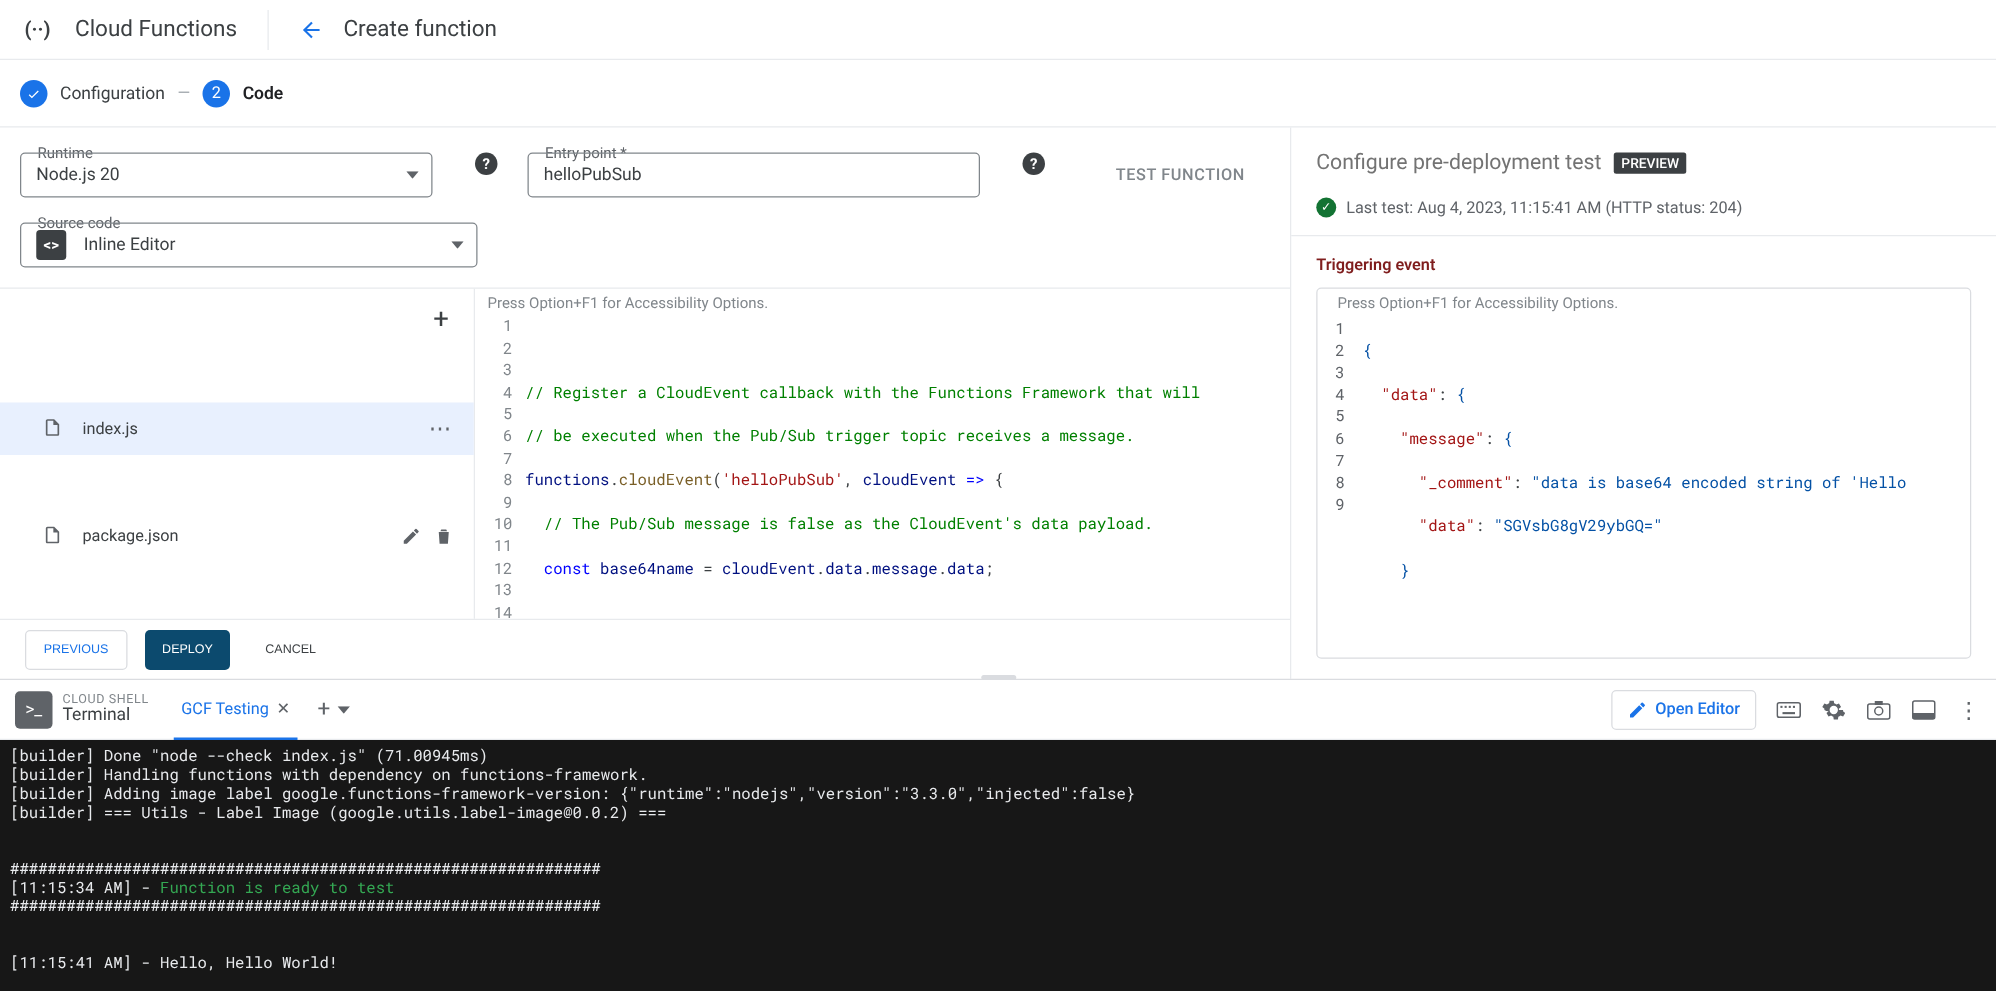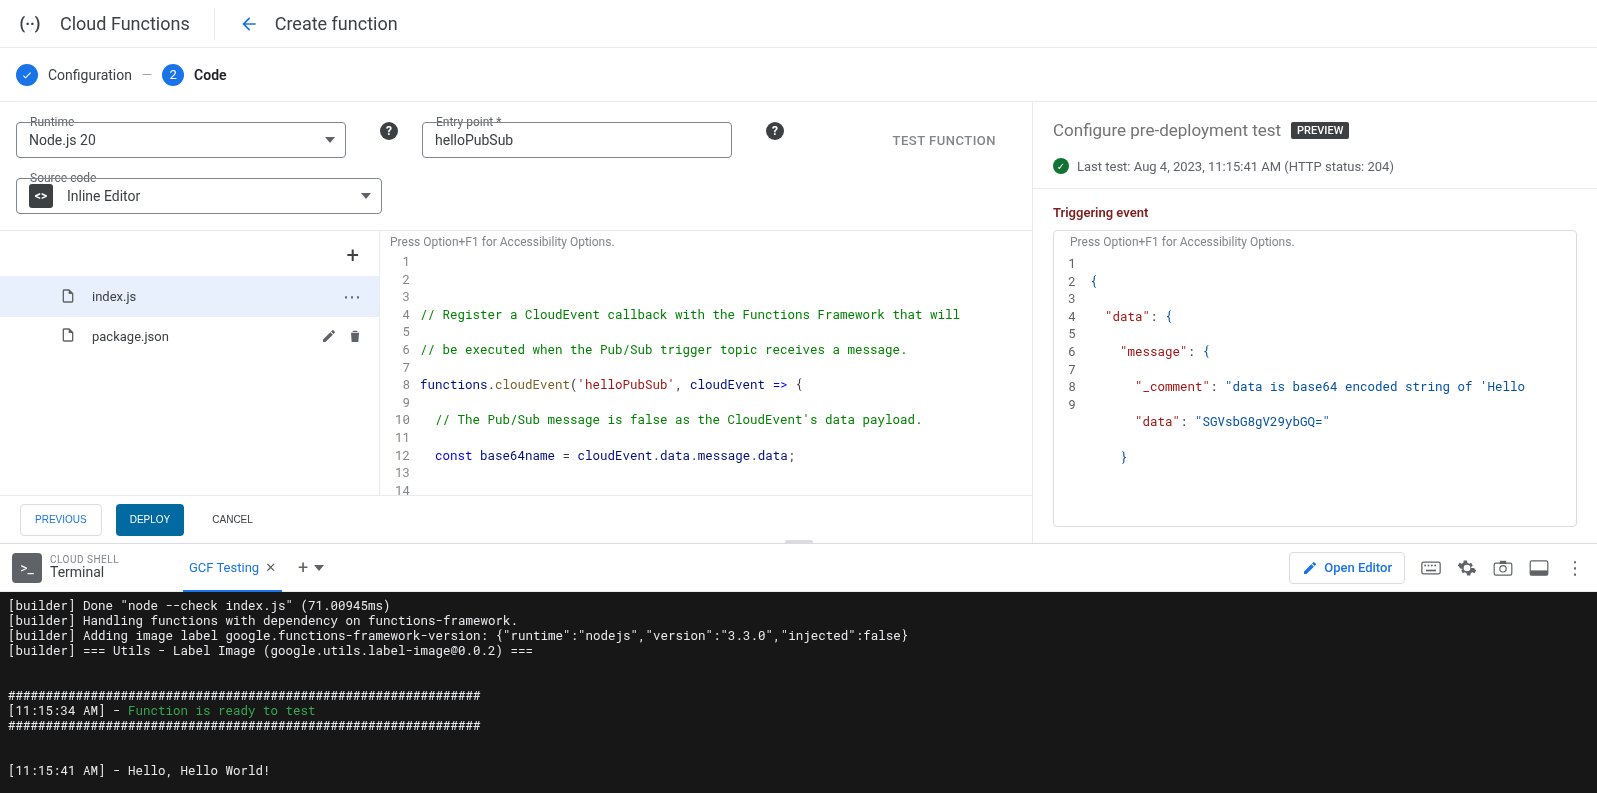--- a/index.html
+++ b/index.html
@@ -26,35 +26,35 @@
 .main { flex: 1; display: flex; min-height: 0; }
 .left-pane { flex: 1; display: flex; flex-direction: column; border-right: 1px solid #e8eaed; min-width: 0; position: relative; }
 .right-pane { width: 564px; display: flex; flex-direction: column; }
 
 
 .controls-row { display: flex; gap: 24px; padding: 20px 16px 12px 16px; }
 .field-wrap { position: relative; flex: 0 0 auto; }
 .field-label { position: absolute; top: -7px; left: 10px; background: #fff; padding: 0 4px; font-size: 12px; color: #5f6368; }
 .select-box { height: 36px; border: 1px solid #80868b; border-radius: 4px; padding: 0 36px 0 12px; display: flex; align-items: center; font-size: 14px; color: #3c4043; cursor: pointer; position: relative; }
 .select-box.runtime { width: 330px; }
-.select-box.entry { width: 310px; }
+.select-box.entry { width: 362px; }
 .select-box.source { width: 366px; }
 .help-circle { width: 18px; height: 18px; border-radius: 50%; background: #3c4043; color: #fff; display: flex; align-items: center; justify-content: center; font-size: 12px; font-weight: bold; margin-left: 10px; }
 .caret { position: absolute; right: 10px; top: 50%; transform: translateY(-50%); }
 .source-row { padding: 8px 16px 12px 16px; }
 .source-inner { display: flex; align-items: center; gap: 14px; }
 .code-icon-box { width: 24px; height: 24px; background: #3c4043; border-radius: 3px; display: flex; align-items: center; justify-content: center; color: #fff; font-size: 12px; font-weight: bold; }
 .test-fn-btn { margin-left: auto; padding: 0 20px; color: #80868b; font-weight: 500; font-size: 13px; letter-spacing: 0.5px; align-self: center; }
 
 
 .editor-row { flex: 1; display: flex; min-height: 0; border-top: 1px solid #e8eaed; margin-top: 4px; }
 .file-col { width: 380px; border-right: 1px solid #e8eaed; display: flex; flex-direction: column; padding: 8px 0; }
 .add-row { display: flex; justify-content: flex-end; padding: 4px 20px 8px 20px; }
 .plus { font-size: 22px; color: #3c4043; cursor: pointer; }
-.file-item { display: flex; align-items: center; padding: 10px 16px 10px 60px; gap: 14px; font-size: 13px; color: #3c4043; cursor: pointer; position: relative; }
+.file-item { display: flex; align-items: center; padding: 10px 16px 10px 34px; gap: 14px; font-size: 13px; color: #3c4043; cursor: pointer; position: relative; margin-top: 46px; }
 .file-item.active { background: #e8f0fe; }
 .file-icon { width: 18px; height: 18px; color: #5f6368; }
 .file-dots { margin-left: auto; color: #5f6368; font-size: 18px; letter-spacing: 2px; }
 .file-actions { margin-left: auto; display: flex; gap: 10px; color: #5f6368; }
 .code-col { flex: 1; display: flex; flex-direction: column; position: relative; min-width: 0; }
 .acc-hint { font-size: 12px; color: #80868b; padding: 4px 10px; }
 .code-area { flex: 1; display: flex; font-family: 'Roboto Mono', Menlo, monospace; font-size: 12.5px; line-height: 17.6px; overflow: hidden; }
 .gutter { width: 40px; text-align: right; color: #80868b; padding: 0 10px 0 0; }
 .gutter div { height: 17.6px; }
 .code-lines { flex: 1; white-space: pre; overflow: hidden; }
@@ -81,32 +81,32 @@
 .jlines { flex: 1; white-space: pre; }
 .jlines div { height: 17.6px; }
 .jp { color: #0451a5; }
 .jk { color: #a31515; }
 .jv { color: #0451a5; }
 
 
 .action-bar { height: 48px; border-top: 1px solid #e8eaed; display: flex; align-items: center; padding: 0 20px; gap: 14px; }
 .btn { height: 32px; padding: 0 14px; border-radius: 4px; font-size: 10px; font-weight: 500; display: flex; align-items: center; cursor: pointer; border: none; }
 .btn.outline { border: 1px solid #dadce0; background: #fff; color: #1a73e8; }
-.btn.primary { background: #0369a1; color: #fff; }
+.btn.primary { background: #0c4a6e; color: #fff; }
 .btn.text { background: none; color: #3c4043; }
 
 
 .dock { height: 250px; border-top: 1px solid #dadce0; display: flex; flex-direction: column; position: relative; }
 .dock-handle { position: absolute; top: -4px; left: 50%; transform: translateX(-50%); width: 28px; height: 4px; background: #dadce0; border-radius: 2px; }
 .dock-header { height: 48px; display: flex; align-items: center; padding: 0 12px; gap: 8px; border-bottom: 1px solid #e8eaed; }
 .shell-icon { width: 30px; height: 30px; background: #5f6368; border-radius: 4px; display: flex; align-items: center; justify-content: center; color: #fff; font-size: 14px; }
 .dock-labels { display: flex; flex-direction: column; line-height: 1.1; margin-right: 12px; }
 .cs-label { font-size: 10px; color: #80868b; letter-spacing: 0.5px; }
 .term-label { font-size: 14px; color: #3c4043; }
-.dock-tab { display: flex; align-items: center; gap: 6px; font-size: 13px; color: #1a73e8; padding: 0 6px; height: 100%; border-bottom: 2px solid #1a73e8; margin-bottom: -1px; margin-left: 44px; }
+.dock-tab { display: flex; align-items: center; gap: 6px; font-size: 13px; color: #1a73e8; padding: 0 6px; height: 100%; border-bottom: 2px solid #1a73e8; margin-bottom: -1px; }
 .tab-x { color: #5f6368; cursor: pointer; }
 .dock-actions { margin-left: auto; display: flex; align-items: center; gap: 16px; color: #5f6368; padding-left: 16px; }
 .open-editor-btn { display: flex; align-items: center; gap: 6px; border: 1px solid #dadce0; border-radius: 4px; height: 32px; padding: 0 12px; color: #1a73e8; font-size: 13px; font-weight: 500; cursor: pointer; }
 .pencil-blue { color: #1a73e8; }
 .dock-ico { width: 20px; height: 20px; display: flex; align-items: center; justify-content: center; cursor: pointer; font-size: 18px; }
 .terminal { flex: 1; background: #171717; color: #e8eaed; font-family: 'Roboto Mono', Menlo, monospace; font-size: 12.5px; line-height: 15px; padding: 6px 8px; white-space: pre; overflow: hidden; }
 .term-green { color: #34a853; }
 svg { display: block; }
 </style>
 </head>

